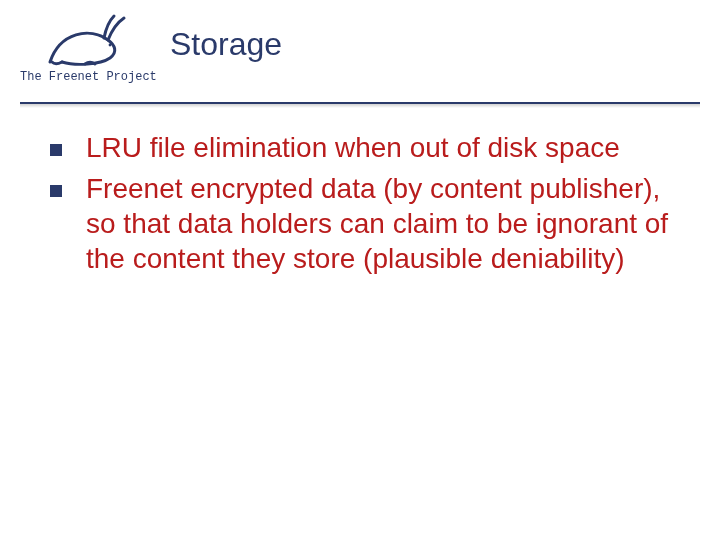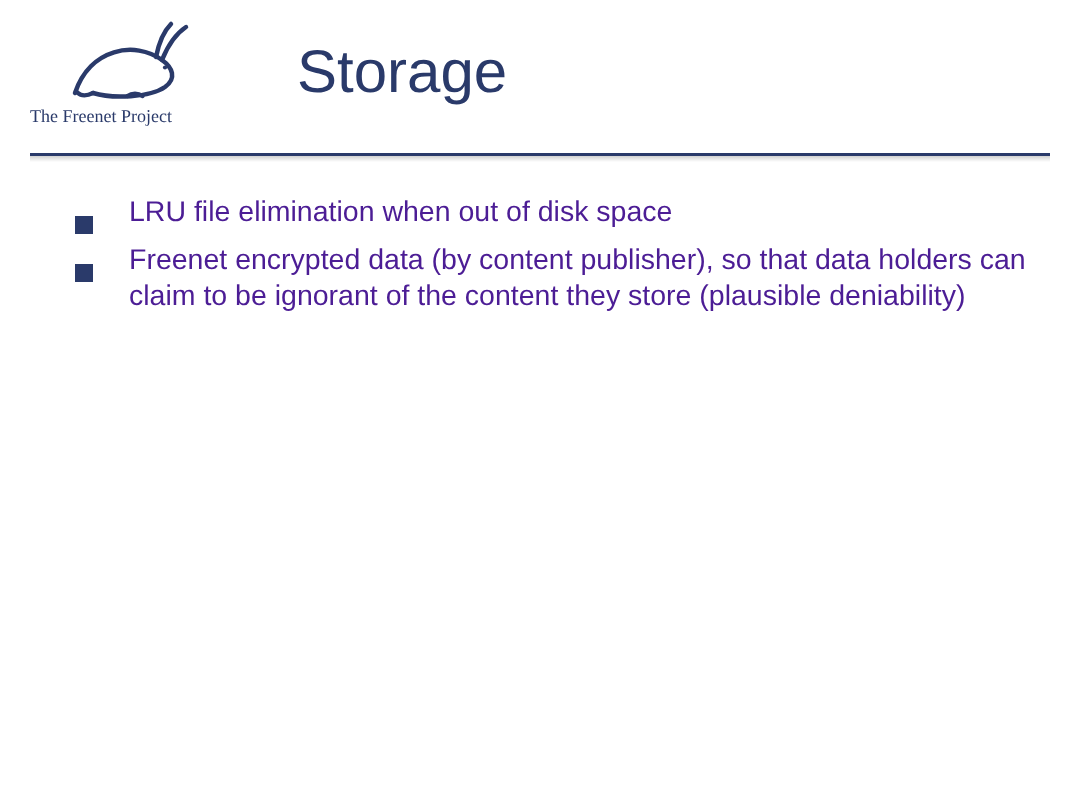--- a/index.html
+++ b/index.html
@@ -27,35 +27,34 @@
     position: absolute;
     left: 20px;
     top: 12px;
     width: 130px;
   }
   .logo-svg {
     display: block;
     margin: 0 auto;
   }
   .logo-caption {
-    font-family: Liberation Serif, serif;
+    font-family: Liberation Mono, monospace;
     font-size: 12px;
     color: #2a3a6a;
-    text-align: left;
+    text-align: right;
     margin-top: 2px;
     white-space: nowrap;
   }
   .title {
     position: absolute;
     left: 170px;
     top: 26px;
-    font-size: 40px;
+    font-size: 32px;
     color: #2a3a6a;
     font-weight: 400;
-    margin-left: 28px;
   }
   .divider {
     position: absolute;
     left: 20px;
     right: 20px;
     top: 102px;
     height: 6px;
   }
   .divider .line-dark {
     position: absolute;
@@ -82,23 +81,23 @@
   }
   .bullet {
     flex: 0 0 auto;
     width: 12px;
     height: 12px;
     background: #2a3a6a;
     margin-top: 14px;
     margin-right: 24px;
   }
   .bullet-text {
-    font-size: 19px;
+    font-size: 28px;
     line-height: 1.25;
-    color: #4c1d95;
+    color: #b91c1c;
   }
 </style>
 </head>
 <body>
 
 <div class="slide">
 
   <div class="header">
     <div class="logo-block">
       <svg class="logo-svg" width="90" height="56" viewBox="0 0 90 56">

